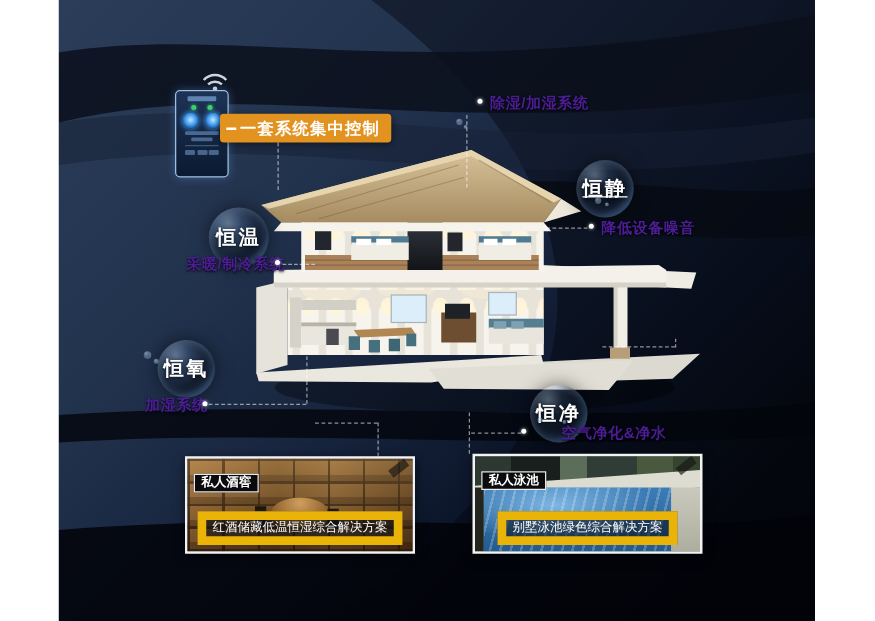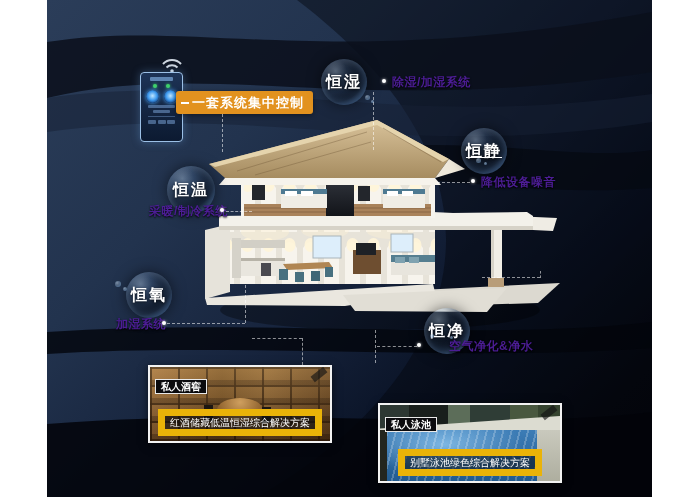--- a/index.html
+++ b/index.html
@@ -40,21 +40,21 @@
         background:radial-gradient(circle at 50% 45%,#bfe6ff 0%,#3f9bf0 45%,#123c78 80%);
         box-shadow:0 0 4px #4aa8ff;}
   .d-row{height:3px;margin:2px 4px;background:rgba(140,185,240,.45);border-radius:1px;}
   .d-row.short{margin:2px 9px;}
   .d-grid{display:flex;justify-content:space-between;margin:3px 4px 0;border-top:1px solid rgba(140,185,240,.35);padding-top:3px;}
   .d-grid i{width:8px;height:4px;background:rgba(140,185,240,.45);border-radius:1px;}
   .wifi{position:absolute;left:161px;top:57px;}
   
   .photo{position:absolute;border:2px solid #f2f2f2;box-shadow:0 2px 8px rgba(0,0,0,.6);overflow:hidden;}
   .photo-wine{left:148px;top:365px;width:180px;height:74px;}
-  .photo-pool{left:378px;top:363px;width:180px;height:76px;margin-top:40px;}
+  .photo-pool{left:378px;top:363px;width:180px;height:76px;}
   .ptag{position:absolute;left:5px;top:12px;background:#0b0b0e;border:1px solid #e9e9e9;color:#fff;
         font-size:10px;font-weight:700;padding:0 5px;line-height:13px;white-space:nowrap;z-index:3;}
   .caption{position:absolute;left:50%;transform:translateX(-50%);bottom:5px;background:rgba(10,12,18,.55);
            border:7px solid #eab308;color:#fff;font-size:10px;line-height:13px;padding:0 5px;white-space:nowrap;z-index:3;
            font-family:"Liberation Serif","DejaVu Serif",serif;}
   .wm{position:absolute;right:3px;top:4px;width:16px;height:7px;background:rgba(20,20,20,.65);transform:rotate(-38deg);z-index:3;}
   
   .cellar{position:absolute;inset:0;
     background:
       linear-gradient(rgba(255,218,150,.20),rgba(20,8,0,.30) 85%),
@@ -195,21 +195,20 @@
     <div class="d-row short"></div>
     <div class="d-grid">
         <i></i>
         <i></i>
         <i></i>
       </div>
   </div>
 
   <div class="badge badge-control">一套系统集中控制</div>
 
-  <div class="bubble" style="left:321px;top:59px;">恒湿</div>
   <div class="bubble" style="left:461px;top:128px;text-decoration:underline;">恒静</div>
   <div class="bubble" style="left:167px;top:166px;width:48px;height:48px;">恒温</div>
   <div class="bubble" style="left:126px;top:272px;">恒氧</div>
   <div class="bubble" style="left:424px;top:308px;">恒净</div>
 
   <div class="mini" style="left:365px;top:95px;width:5px;height:5px;"></div>
   <div class="mini" style="left:371px;top:100px;width:3px;height:3px;"></div>
   <div class="mini" style="left:476px;top:158px;width:5px;height:5px;"></div>
   <div class="mini" style="left:484px;top:162px;width:3px;height:3px;"></div>
   <div class="mini" style="left:115px;top:281px;width:6px;height:6px;"></div>

